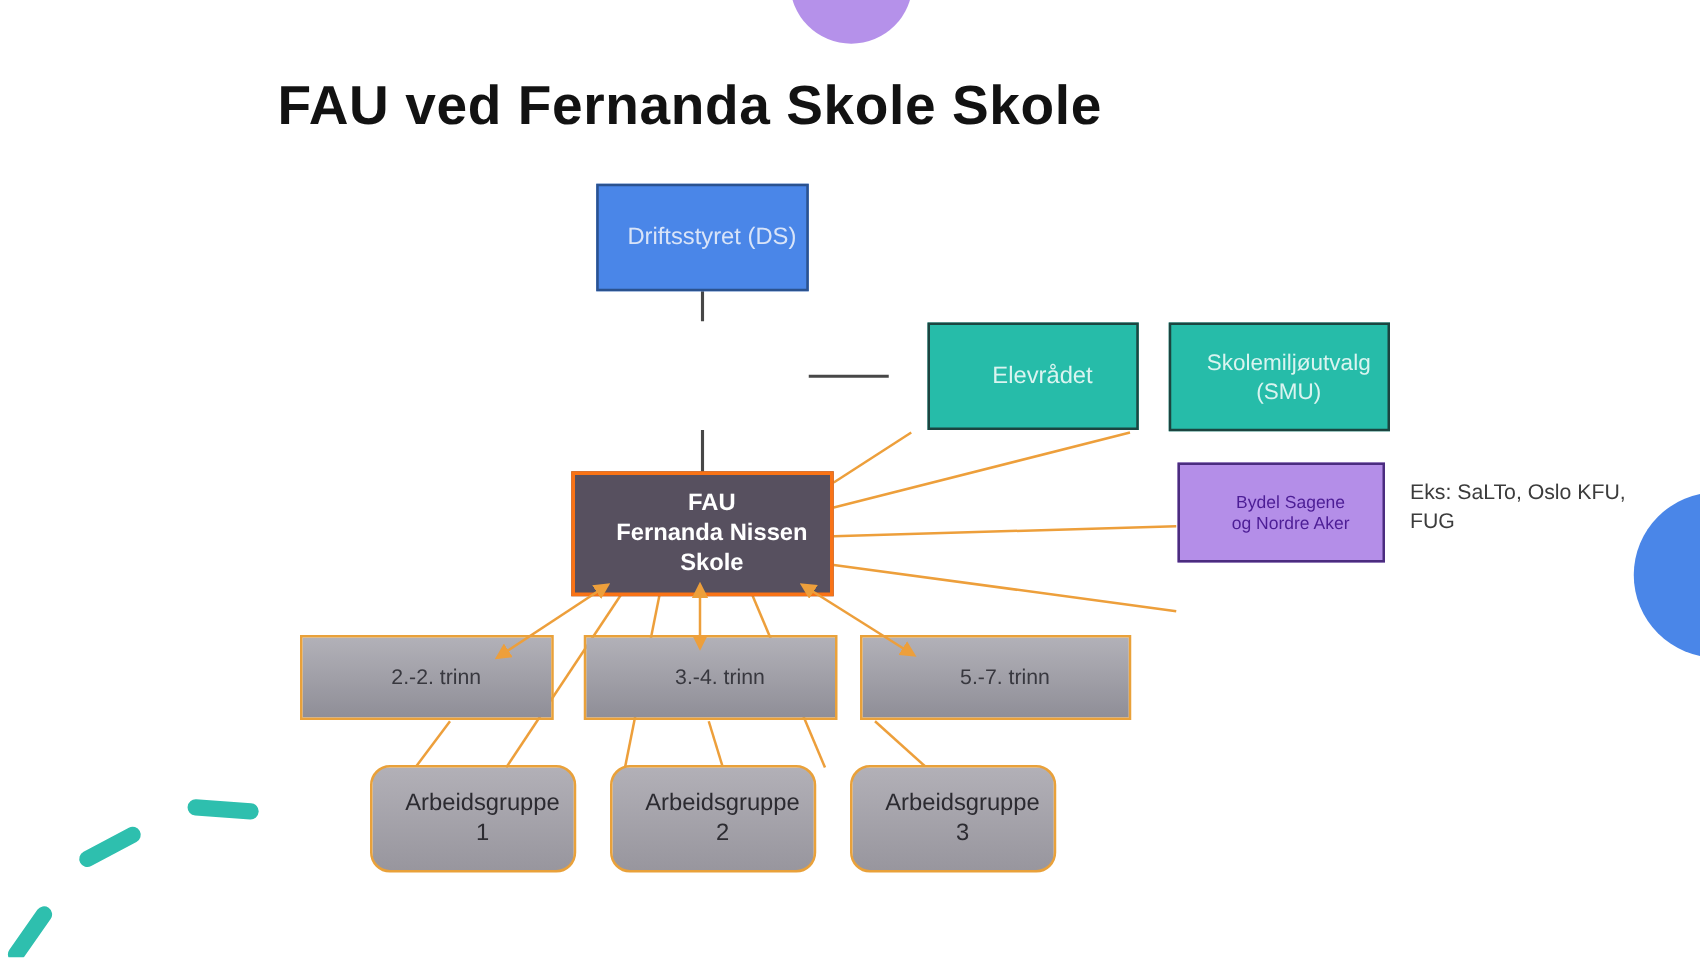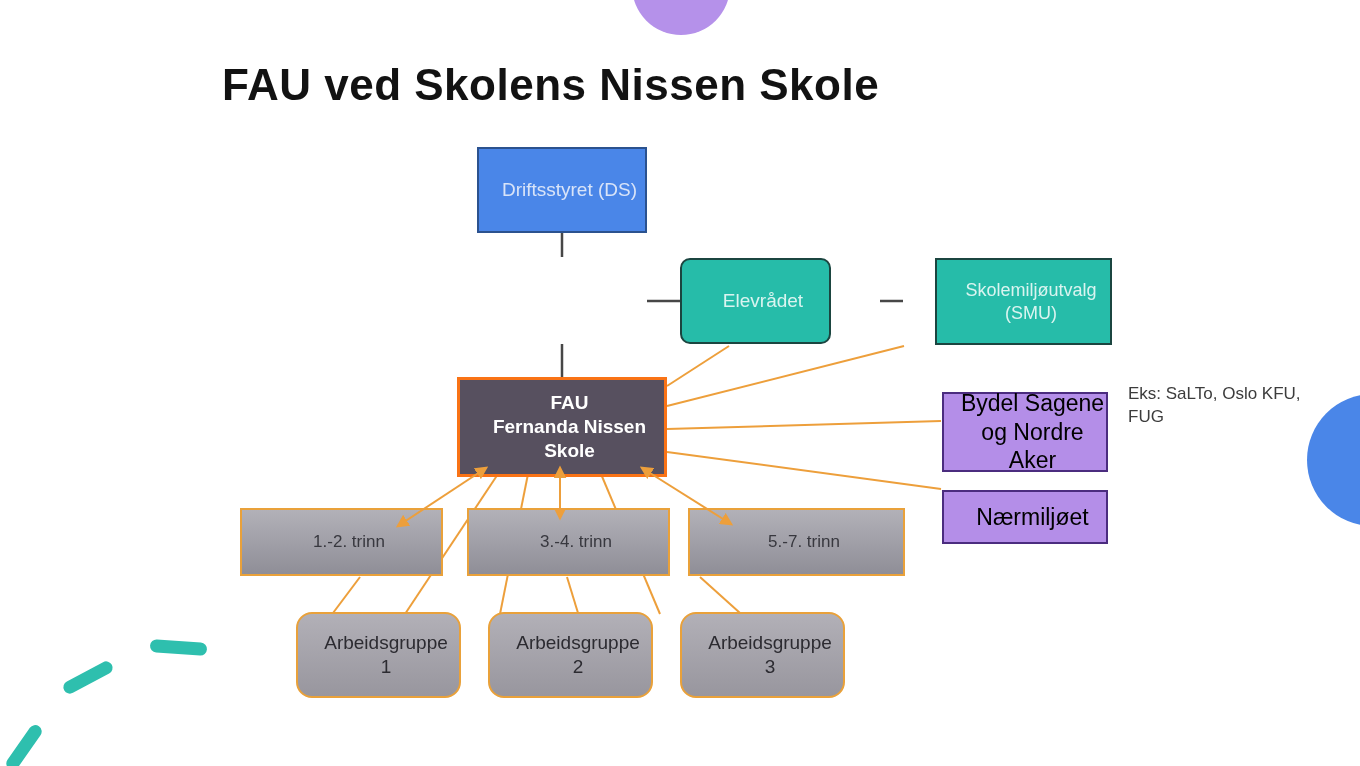--- a/index.html
+++ b/index.html
@@ -11,26 +11,26 @@
     position:absolute;left:222px;top:60px;margin:0;
     font-size:44px;font-weight:600;letter-spacing:.5px;color:#121212;white-space:nowrap;
   }
   .node{
     position:absolute;display:flex;align-items:center;justify-content:center;
     text-align:center;white-space:pre-line;box-sizing:border-box;line-height:1.25;padding-left:15px;
   }
   .blue{background:#4a86e8;border:2.5px solid #2b528f;color:#d9e4f8;font-size:19px;}
   .teal{background:#26bca9;border:2.5px solid #1b4540;color:#daf4f0;font-size:19px;}
   .fau{background:#57505f;border:3px solid #f97316;color:#ffffff;font-size:19px;font-weight:600;}
-  .purple{background:#b48ee8;border:2.5px solid #4b2c7f;color:#000000;font-size:23px;margin-top:22px;}
+  .purple{background:#b48ee8;border:2.5px solid #4b2c7f;color:#4c1d95;font-size:14px;}
   .grayrect{background:linear-gradient(#b2b1b8,#8f8e97);border:2.5px solid #e9a13a;color:#38383f;font-size:17px;}
   .grayround{background:linear-gradient(#b2b0b7,#98969e);border:2.5px solid #e9a13a;border-radius:16px;color:#2c2b31;font-size:19px;}
   #n-driftsstyret{left:477px;top:147px;width:170px;height:86px;}
   #n-skolens-ledelse{left:478px;top:256px;width:169px;height:88px;}
-  #n-elevradet{left:680px;top:258px;width:151px;height:86px;border-radius:10px;}
+  #n-elevradet{left:742px;top:258px;width:169px;height:86px;}
   #n-smu{left:935px;top:258px;width:177px;height:87px;font-size:18px;}
   #n-fau{left:457px;top:377px;width:210px;height:100px;}
   #n-bydel{left:942px;top:370px;width:166px;height:80px;}
   #n-naermiljoet{left:942px;top:468px;width:166px;height:54px;}
   #n-trinn1{left:240px;top:508px;width:203px;height:68px;}
   #n-trinn2{left:467px;top:508px;width:203px;height:68px;}
   #n-trinn3{left:688px;top:508px;width:217px;height:68px;}
   #n-ag1{left:296px;top:612px;width:165px;height:86px;}
   #n-ag2{left:488px;top:612px;width:165px;height:86px;}
   #n-ag3{left:680px;top:612px;width:165px;height:86px;}
@@ -72,33 +72,32 @@
       <line x1="667" y1="429" x2="941" y2="421" stroke="#ed9f3b" stroke-width="2"></line>
       <line x1="667" y1="452" x2="941" y2="489" stroke="#ed9f3b" stroke-width="2"></line>
       <line x1="498" y1="474" x2="405" y2="614" stroke="#ed9f3b" stroke-width="2"></line>
       <line x1="528" y1="474" x2="500" y2="614" stroke="#ed9f3b" stroke-width="2"></line>
       <line x1="601" y1="474" x2="660" y2="614" stroke="#ed9f3b" stroke-width="2"></line>
       <line x1="360" y1="577" x2="333" y2="613" stroke="#ed9f3b" stroke-width="2"></line>
       <line x1="567" y1="577" x2="578" y2="613" stroke="#ed9f3b" stroke-width="2"></line>
       <line x1="700" y1="577" x2="740" y2="613" stroke="#ed9f3b" stroke-width="2"></line>
     </svg>
 
-  <h1 id="slide-title">FAU ved Skolens Nissen Skole</h1>
+  <h1 id="slide-title">FAU ved Fernanda Skole Skole</h1>
 
   <div class="node blue" id="n-driftsstyret">Driftsstyret (DS)</div>
   <div class="node teal" id="n-elevradet">Elevrådet</div>
   <div class="node teal" id="n-smu">Skolemiljøutvalg
 (SMU)</div>
   <div class="node fau" id="n-fau">FAU
 Fernanda Nissen
 Skole</div>
   <div class="node purple" id="n-bydel">Bydel Sagene
 og Nordre Aker</div>
-  <div class="node purple" id="n-naermiljoet">Nærmiljøet</div>
-  <div class="node grayrect" id="n-trinn1">1.-2. trinn</div>
+  <div class="node grayrect" id="n-trinn1">2.-2. trinn</div>
   <div class="node grayrect" id="n-trinn2">3.-4. trinn</div>
   <div class="node grayrect" id="n-trinn3">5.-7. trinn</div>
   <div class="node grayround" id="n-ag1">Arbeidsgruppe
 1</div>
   <div class="node grayround" id="n-ag2">Arbeidsgruppe
 2</div>
   <div class="node grayround" id="n-ag3">Arbeidsgruppe
 3</div>
 
   <div id="eks-note">Eks: SaLTo, Oslo KFU,

